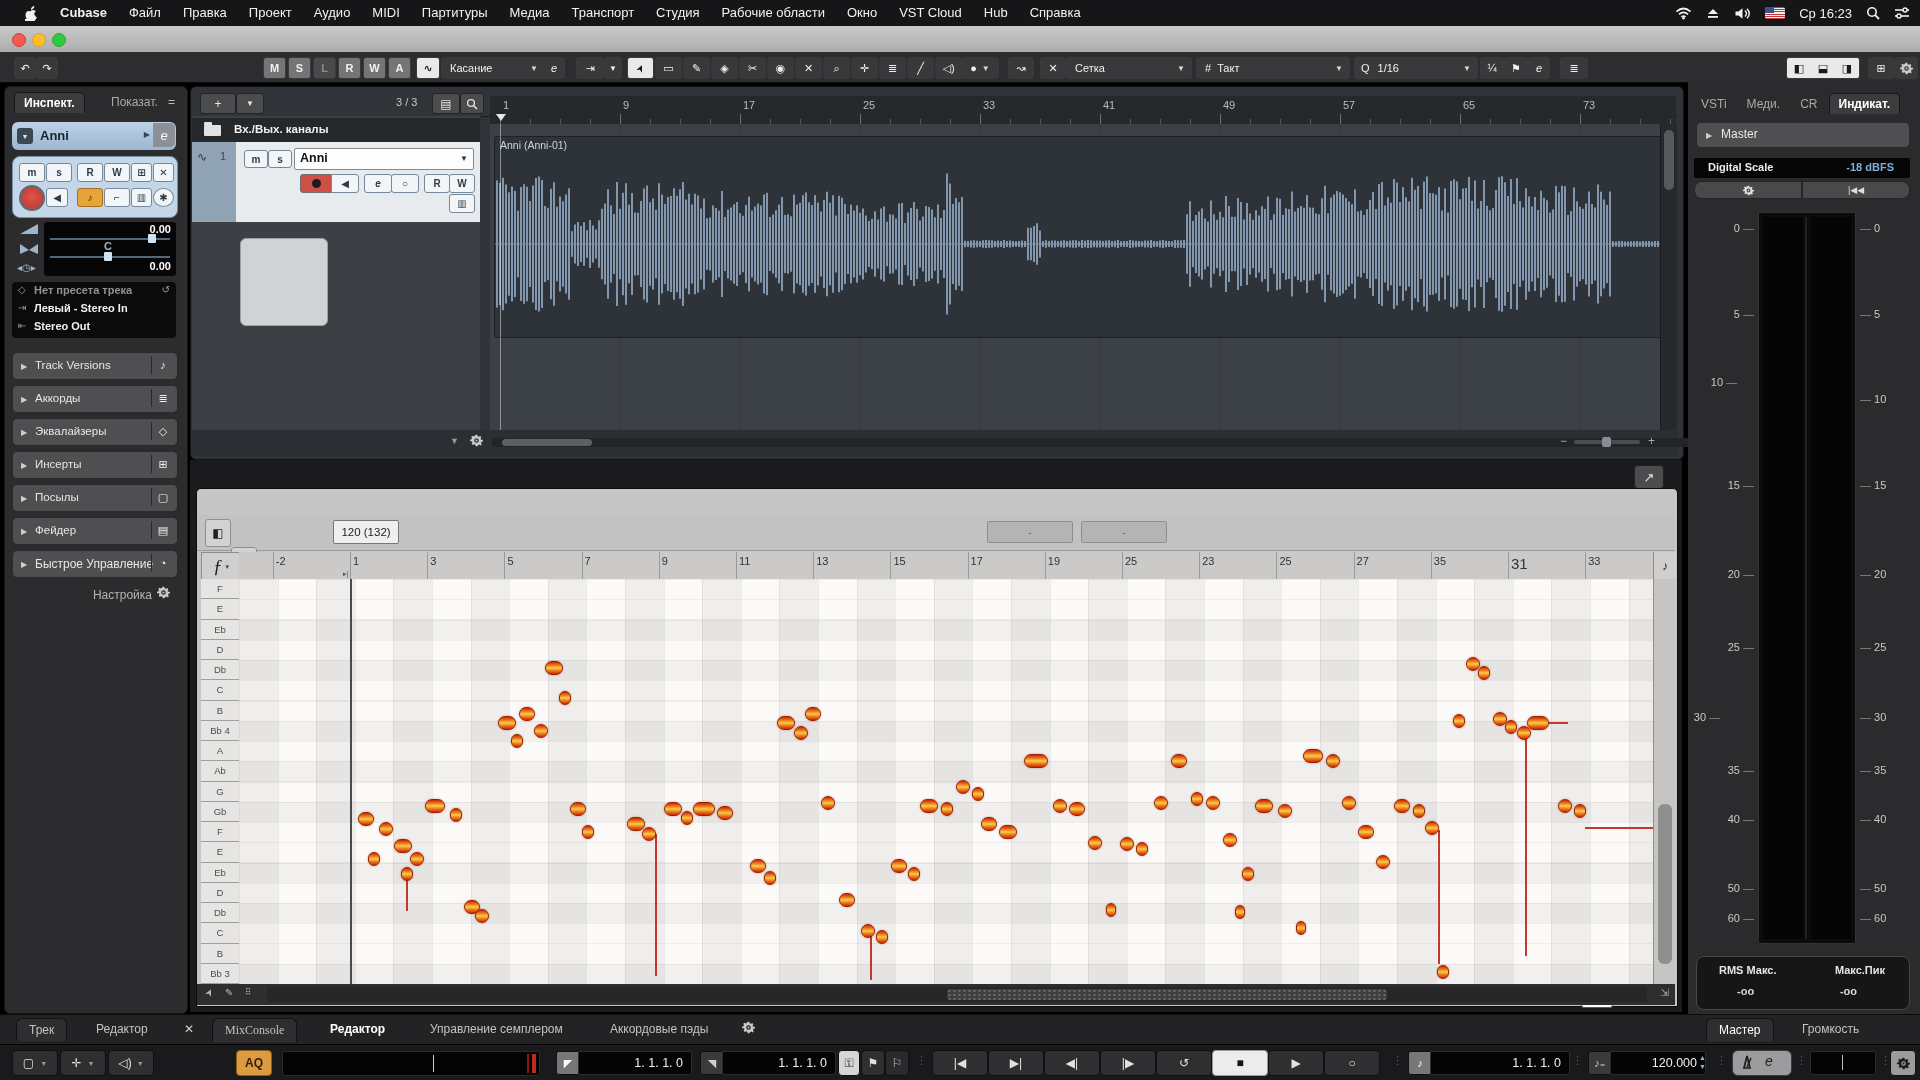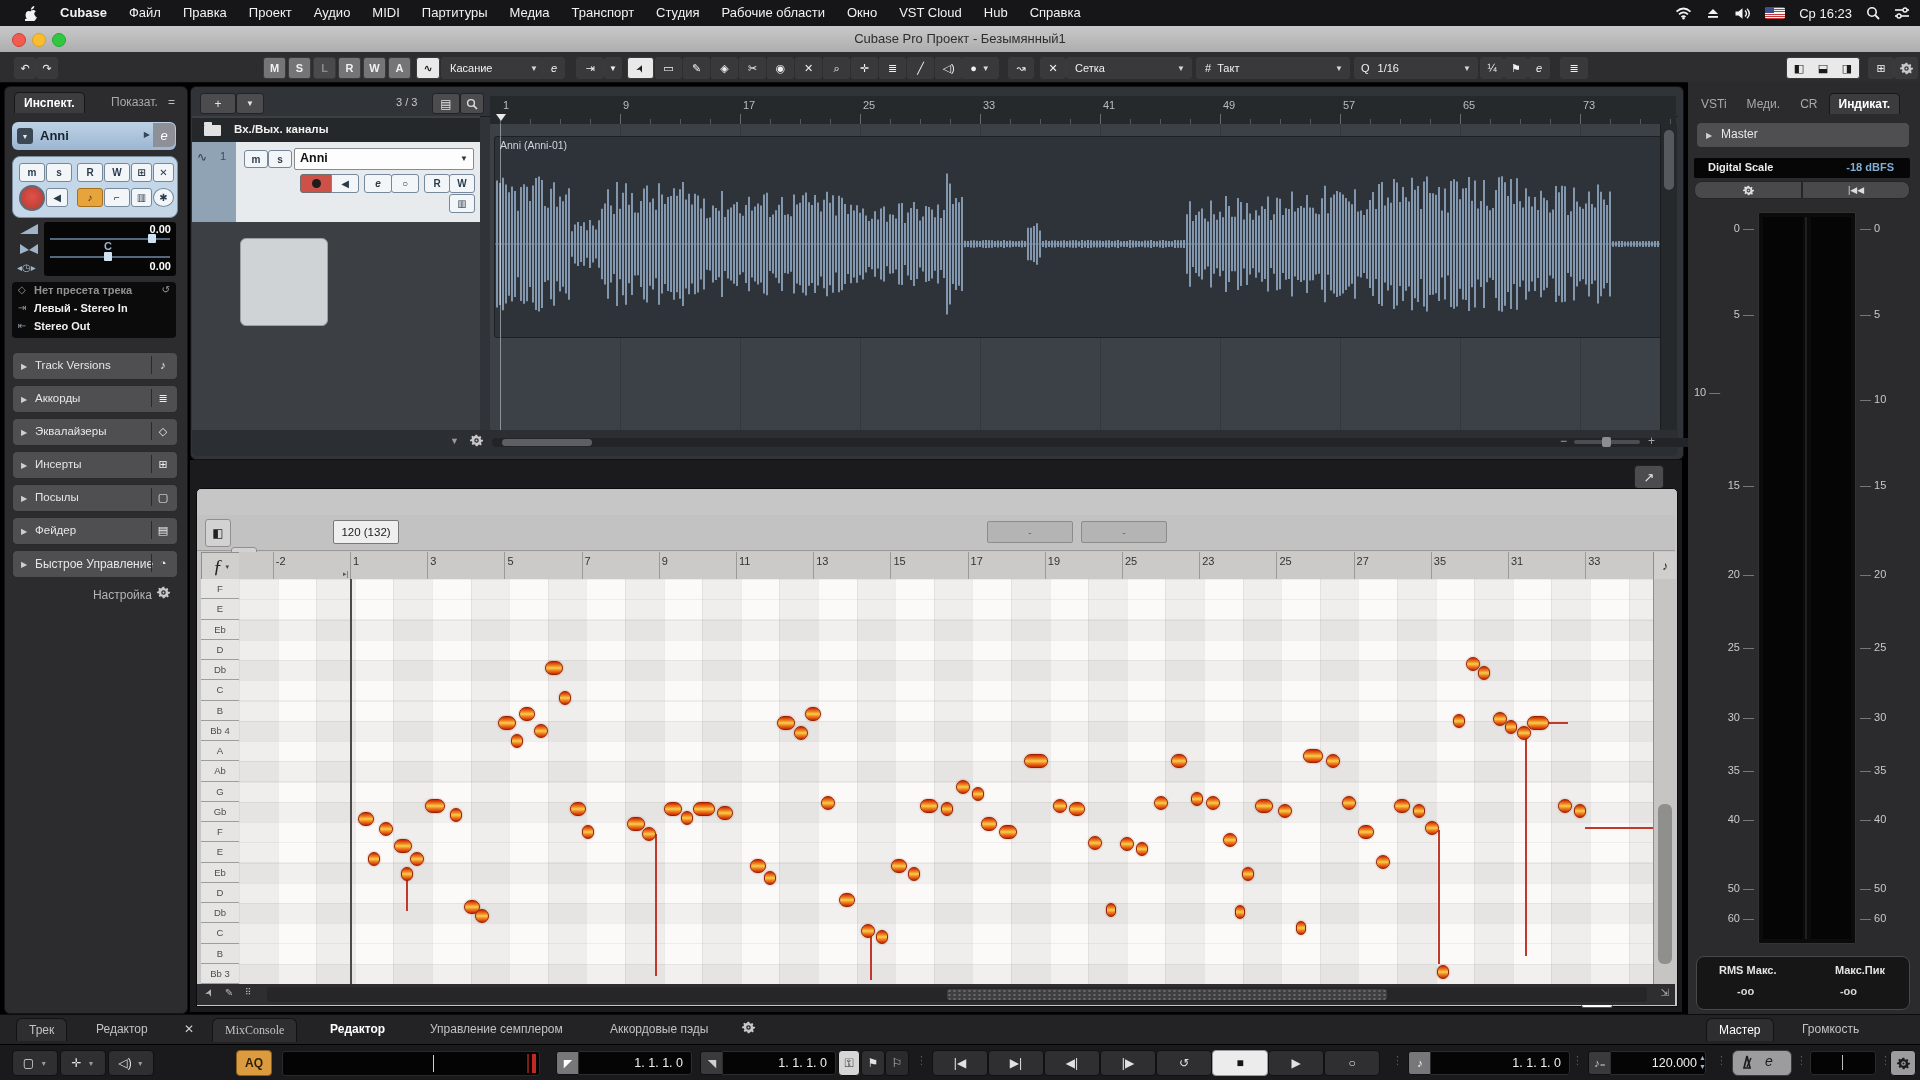--- a/index.html
+++ b/index.html
@@ -144,21 +144,20 @@
           <circle cx="5" cy="9" r="2" fill="#161618" stroke="#f2f2f2" stroke-width="1.4"></circle>
         </svg>
       </span>
   </div>
 </div>
 
 <div class="abs" id="titlebar">
   <div class="abs tl" style="left:12px;background:#f35b51;border:1px solid #ce3e36;"></div>
   <div class="abs tl" style="left:32px;background:#fbbd2e;border:1px solid #dba125;"></div>
   <div class="abs tl" style="left:52px;background:#2fc840;border:1px solid #27a834;"></div>
-  <div class="abs txt" id="title-text">Cubase Pro Проект - Безымянный1</div>
 </div>
 
 <div class="abs" id="main-toolbar">
   <div class="abs tb-btn dark" style="left:14px;width:20px;">↶</div>
   <div class="abs tb-btn dark" style="left:36px;width:20px;">↷</div>
   <div class="abs" id="auto-letters" style="left:263px;top:5px;display:flex;gap:2px;">
       <div class="tb-btn" style="position: relative; width: 21px; height: 20px; top: 0px;">M</div>
       <div class="tb-btn" style="position: relative; width: 21px; height: 20px; top: 0px;">S</div>
       <div class="tb-btn dim" style="position: relative; width: 21px; height: 20px; top: 0px;">L</div>
       <div class="tb-btn" style="position: relative; width: 21px; height: 20px; top: 0px;">R</div>
@@ -537,21 +536,21 @@
       <div class="abs txt" style="left: 886px; top: 3px; font-size: 11px; color: rgb(51, 51, 51);">25</div>
       <div class="abs" style="left: 883px; top: 0px; width: 1px; height: 27px; background: rgb(154, 154, 152);"></div>
       <div class="abs txt" style="left: 963.2px; top: 3px; font-size: 11px; color: rgb(51, 51, 51);">23</div>
       <div class="abs" style="left: 960.2px; top: 0px; width: 1px; height: 27px; background: rgb(154, 154, 152);"></div>
       <div class="abs txt" style="left: 1040.4px; top: 3px; font-size: 11px; color: rgb(51, 51, 51);">25</div>
       <div class="abs" style="left: 1037.4px; top: 0px; width: 1px; height: 27px; background: rgb(154, 154, 152);"></div>
       <div class="abs txt" style="left: 1117.6px; top: 3px; font-size: 11px; color: rgb(51, 51, 51);">27</div>
       <div class="abs" style="left: 1114.6px; top: 0px; width: 1px; height: 27px; background: rgb(154, 154, 152);"></div>
       <div class="abs txt" style="left: 1194.8px; top: 3px; font-size: 11px; color: rgb(51, 51, 51);">35</div>
       <div class="abs" style="left: 1191.8px; top: 0px; width: 1px; height: 27px; background: rgb(154, 154, 152);"></div>
-      <div class="abs txt" style="left: 1272px; top: 3px; font-size: 11px; color: rgb(51, 51, 51);">31</div>
+      <div class="abs txt" style="left: 1272px; top: 3px; font-size: 15px; color: rgb(51, 51, 51);">31</div>
       <div class="abs" style="left: 1269px; top: 0px; width: 1px; height: 27px; background: rgb(154, 154, 152);"></div>
       <div class="abs txt" style="left: 1349.2px; top: 3px; font-size: 11px; color: rgb(51, 51, 51);">33</div>
       <div class="abs" style="left: 1346.2px; top: 0px; width: 1px; height: 27px; background: rgb(154, 154, 152);"></div>
       <div class="abs" style="left: 104px; top: 18px; font-size: 7px; color: rgb(85, 85, 85);">▸|</div>
     </div>
   <div class="abs" style="left:1456px;top:63px;width:22px;height:27px;background:#d0cfcd;border-left:1px solid #8e8e8c;display:flex;align-items:center;justify-content:center;font-size:12px;color:#222;">♪</div>
 
   <div class="abs" id="mel-notes" style="left:4px;top:90px;width:38px;height:405px;">
       <div class="note-cell" style="top: 0px; height: 19.25px;">F</div>
       <div class="note-cell" style="top: 20.25px; height: 19.25px;">E</div>
@@ -708,25 +707,25 @@
   </div>
 <div class="abs" style="left:1802px;top:181px;width:106px;height:16px;background:#49494c;border:1px solid #252527;border-radius:0 8px 8px 0;color:#ddd;font-size:9px;display:flex;align-items:center;justify-content:center;">|◀◀</div>
 <div class="abs" style="left:1758px;top:212px;width:96px;height:730px;background:#0b0b0c;border:1px solid #333;border-radius:2px;">
   <div class="abs" style="left:46px;top:4px;width:2px;height:722px;background:#202022;"></div>
   <div class="abs" style="left:4px;top:4px;width:40px;height:722px;background:#050506;"></div>
   <div class="abs" style="left:52px;top:4px;width:40px;height:722px;background:#050506;"></div>
 </div>
 <div class="abs" id="meter-left" style="left:1694px;top:222px;width:60px;height:700px;">
     <div class="tick txt" style="right: 0px; top: 0px; width: 60px; text-align: right;">0 <span class="dash">—</span></div>
     <div class="tick txt" style="right: 0px; top: 86.25px; width: 60px; text-align: right;">5 <span class="dash">—</span></div>
-    <div class="tick txt" style="right: 0px; top: 164px; width: 60px; text-align: left;">10 <span class="dash">—</span></div>
+    <div class="tick txt" style="right: 0px; top: 154px; width: 60px; text-align: center;">10 <span class="dash">—</span></div>
     <div class="tick txt" style="right: 0px; top: 257.37px; width: 60px; text-align: right;">15 <span class="dash">—</span></div>
     <div class="tick txt" style="right: 0px; top: 346.38px; width: 60px; text-align: right;">20 <span class="dash">—</span></div>
     <div class="tick txt" style="right: 0px; top: 418.83px; width: 60px; text-align: right;">25 <span class="dash">—</span></div>
-    <div class="tick txt" style="right: 0px; top: 488.52px; width: 60px; text-align: right;">30 <span class="dash">—</span></div>
+    <div class="tick txt" style="right: 17px; top: 488.52px; width: 60px; text-align: center;">30 <span class="dash">—</span></div>
     <div class="tick txt" style="right: 0px; top: 542.34px; width: 60px; text-align: right;">35 <span class="dash">—</span></div>
     <div class="tick txt" style="right: 0px; top: 591.33px; width: 60px; text-align: right;">40 <span class="dash">—</span></div>
     <div class="tick txt" style="right: 0px; top: 659.64px; width: 60px; text-align: right;">50 <span class="dash">—</span></div>
     <div class="tick txt" style="right: 0px; top: 690px; width: 60px; text-align: right;">60 <span class="dash">—</span></div>
   </div>
 <div class="abs" id="meter-right" style="left:1860px;top:222px;width:56px;height:700px;">
     <div class="tick txt" style="left: 0px; top: 0px; width: 56px;"><span class="dash">—</span> 0</div>
     <div class="tick txt" style="left: 0px; top: 86.25px; width: 56px;"><span class="dash">—</span> 5</div>
     <div class="tick txt" style="left: 0px; top: 171.12px; width: 56px;"><span class="dash">—</span> 10</div>
     <div class="tick txt" style="left: 0px; top: 257.37px; width: 56px;"><span class="dash">—</span> 15</div>

